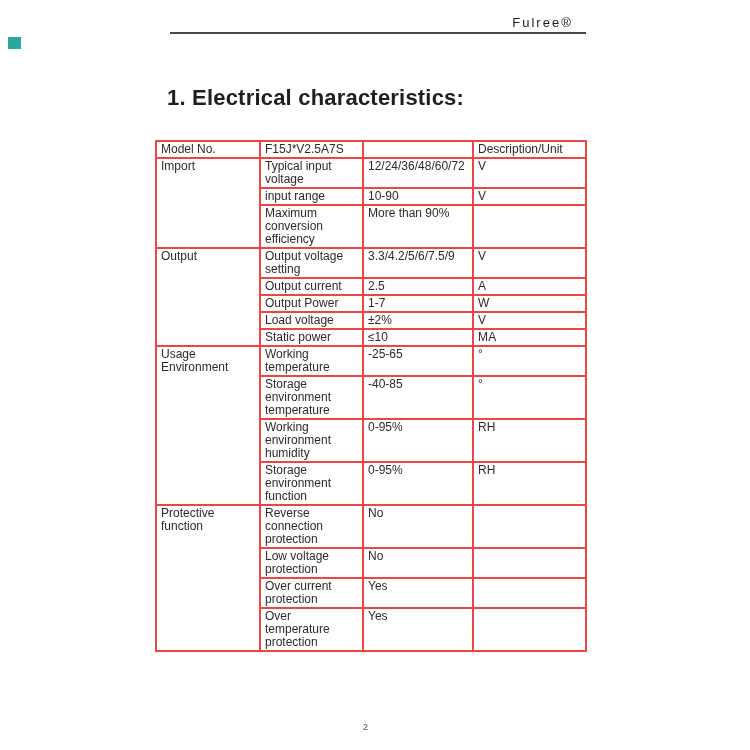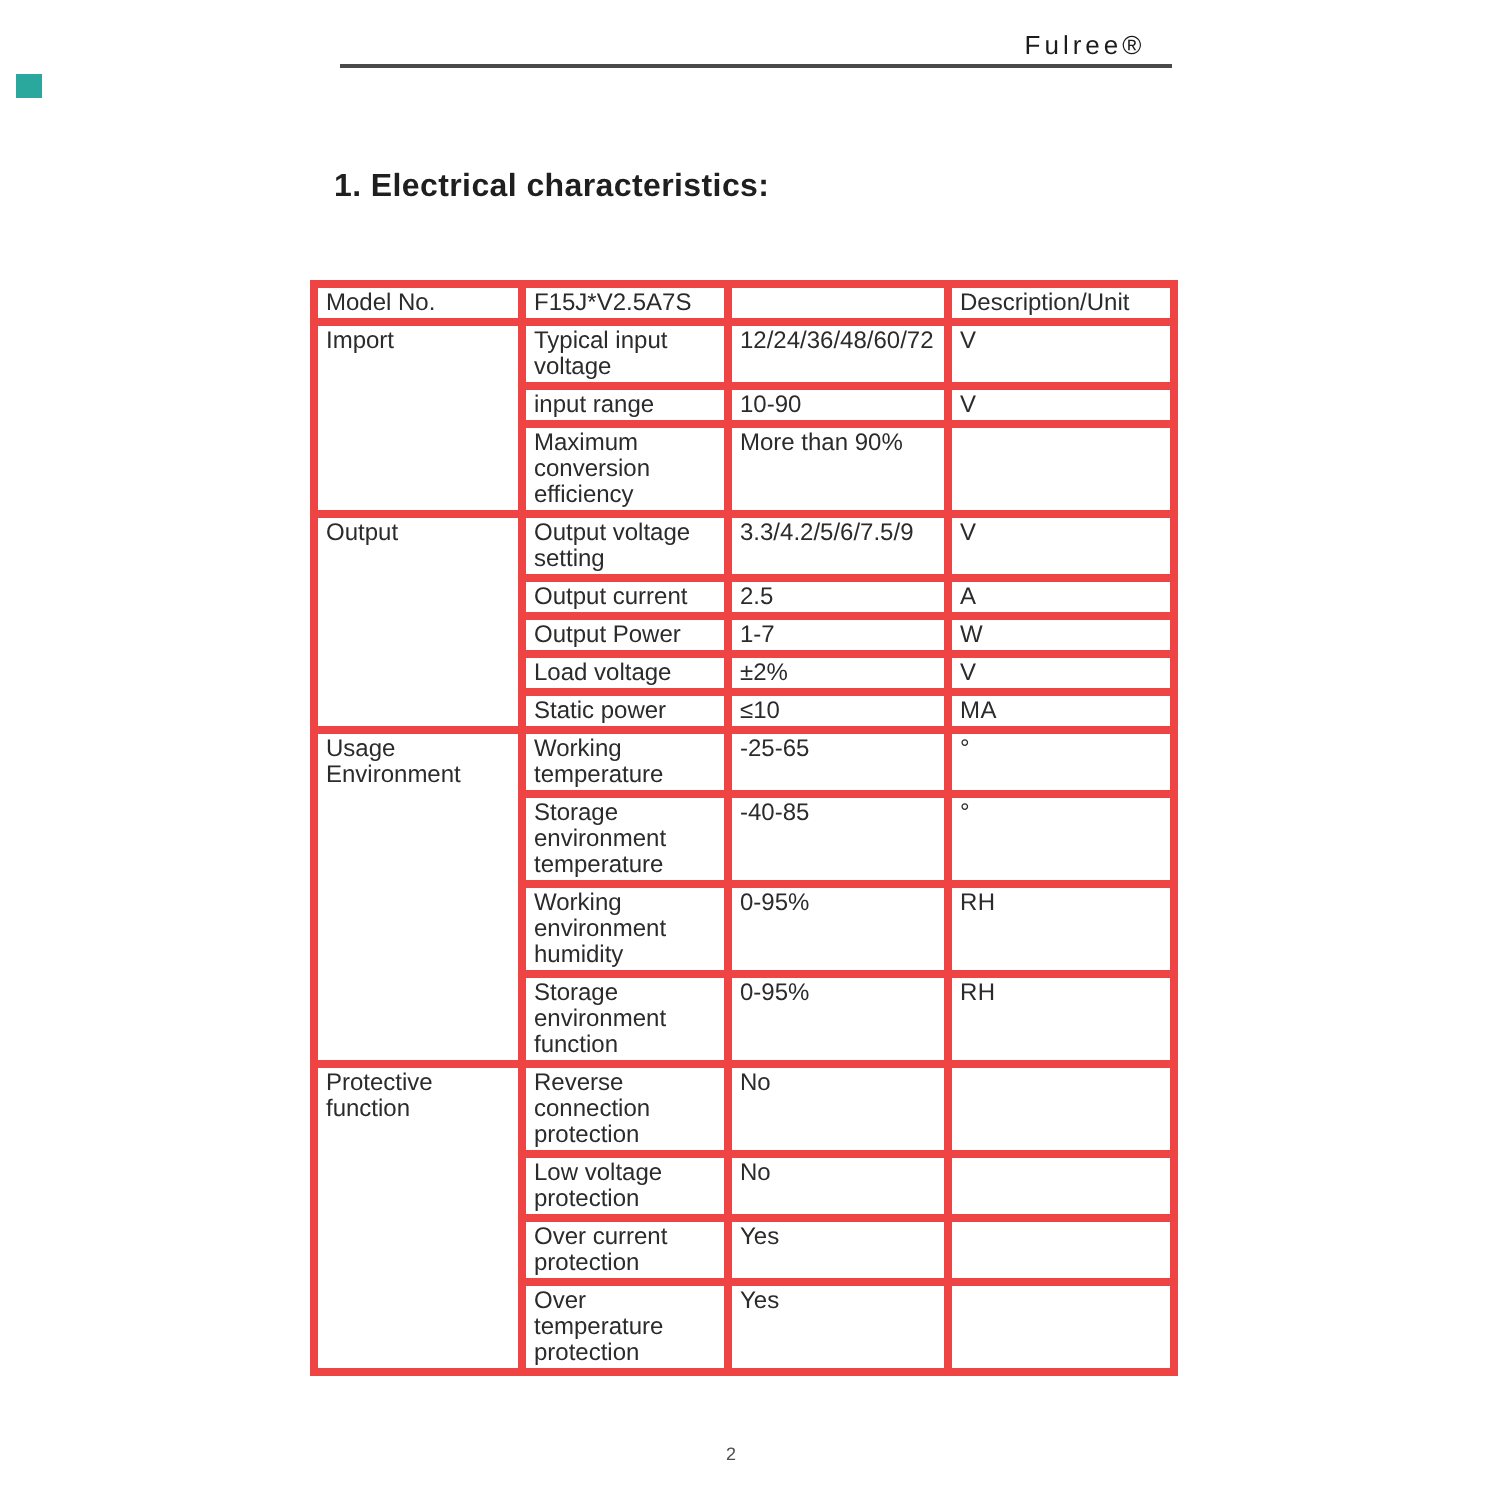--- a/index.html
+++ b/index.html
@@ -9,25 +9,25 @@
   .page { position:absolute; inset:0; background:#ffffff; overflow:hidden; }
 
   
   .hdr-company { position:absolute; left:172px; top:16px; font-size:11.5px; color:#262626; letter-spacing:0.2px; }
   .hdr-sup { font-size:9px; vertical-align:6px; margin-left:10px; }
   .hdr-brand { position:absolute; top:15px; left:505px; width:75px; text-align:center; font-size:13px; color:#1c1c1c; letter-spacing:2px; }
   .hdr-rule { position:absolute; left:170px; top:32px; width:416px; height:2px; background:#4a4a4a; }
 
   .teal-marker { position:absolute; left:8px; top:37px; width:13px; height:12px; background:#2ba89d; }
 
-  .doc-title { position:absolute; left:167px; top:85px; font-size:16px; font-weight:bold; color:#1f1f1f; letter-spacing:0.2px; }
+  .doc-title { position:absolute; left:167px; top:85px; font-size:22px; font-weight:bold; color:#1f1f1f; letter-spacing:0.2px; }
 
   
   .spec-table { position:absolute; left:155px; top:140px; width:430px; border-collapse:collapse; table-layout:fixed; font-size:12px; line-height:13px; color:#2b2b2b; }
-  .spec-table td, .spec-table th { border:4px solid #ef4444; vertical-align:top; text-align:left; padding:1px 4px 1px 4px; font-weight:normal; overflow:hidden; }
+  .spec-table td, .spec-table th { border:2px solid #ef4444; vertical-align:top; text-align:left; padding:1px 4px 1px 4px; font-weight:normal; overflow:hidden; }
   .spec-table th { white-space:nowrap; }
   .cat { text-align:center; vertical-align:middle; }
   .param { padding-right:12px !important; }
   .unit { letter-spacing:0.2px; }
 
   .footer-page { position:absolute; left:363px; top:722px; font-size:9px; color:#4e4e4e; }
 </style>
 </head>
 <body>
 

